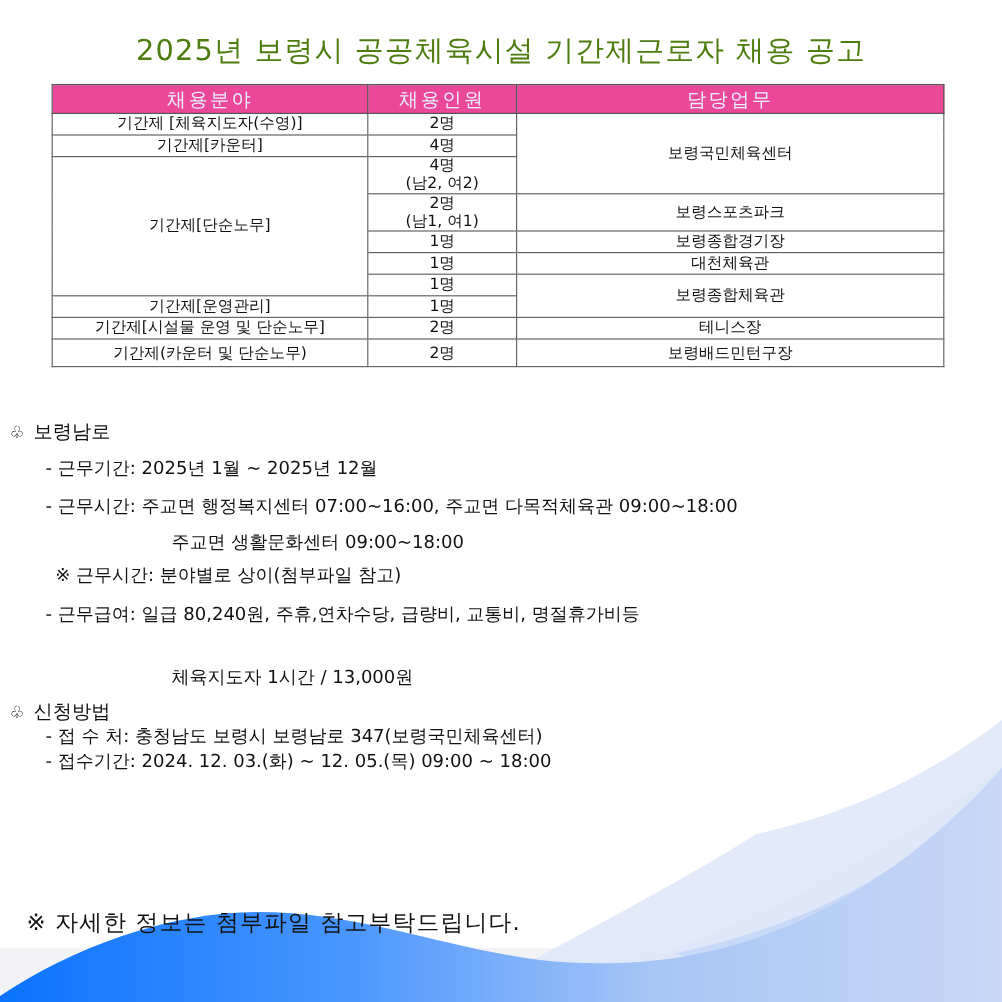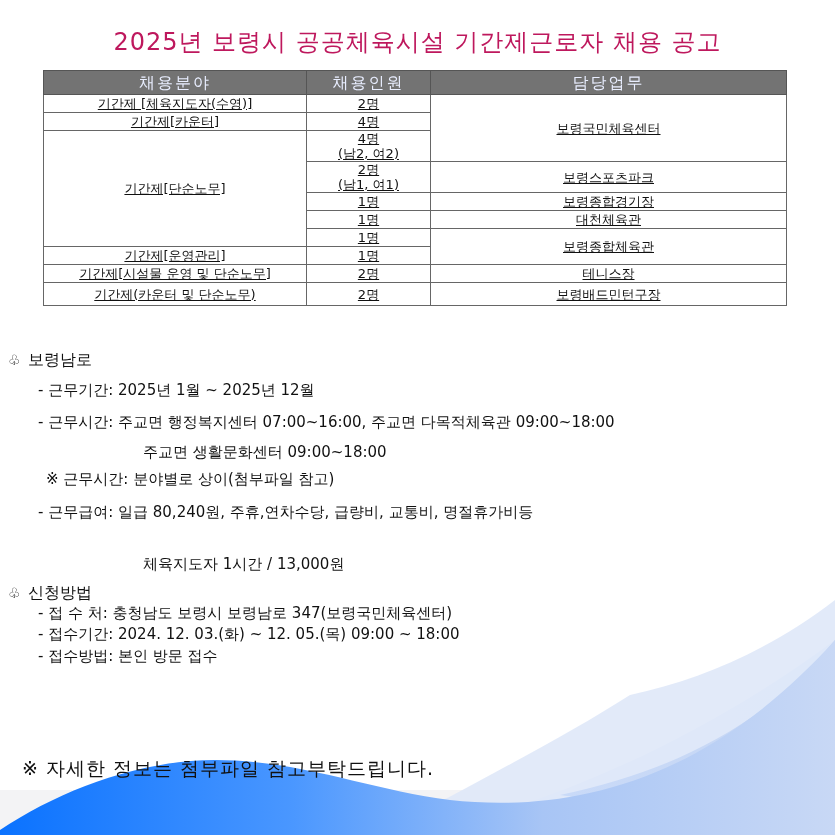--- a/index.html
+++ b/index.html
@@ -5,35 +5,35 @@
     html, body { margin: 0; padding: 0; }
     body {
       width: 835px; height: 835px; overflow: hidden; position: relative;
       background: #ffffff; color: #111;
       font-family: "DejaVu Sans", "Liberation Sans", sans-serif;
     }
     .bg-svg { position: absolute; left: 0; top: 0; width: 835px; height: 835px; z-index: 0; }
     .content { position: absolute; left: 0; top: 0; width: 835px; height: 835px; z-index: 1; }
     .title {
       position: absolute; left: 0; top: 26px; width: 835px; text-align: center;
-      font-size: 24px; letter-spacing: 1px; color: #be185d;
+      font-size: 24px; letter-spacing: 1px; color: #4d7c0f;
     }
     table.recruit {
       position: absolute; left: 43px; top: 70px; width: 743px;
       border-collapse: collapse; table-layout: fixed;
       font-size: 13px; line-height: 15px;
     }
     table.recruit th {
-      background: #737373; color: #e9eeff; font-weight: normal; font-size: 16px;
+      background: #ec4899; color: #e9eeff; font-weight: normal; font-size: 16px;
       height: 23px; padding: 0; border: 1px solid #555;
       letter-spacing: 2px;
     }
     table.recruit td {
       border: 1px solid #666; text-align: center; vertical-align: middle;
-      padding: 0; color: #111; height: 17px; text-decoration: underline;
+      padding: 0; color: #111; height: 17px;
     }
     .col1 { width: 263px; } .col2 { width: 124px; } .col3 { width: 356px; }
     .sec-head { position: absolute; left: 8px; font-size: 16px; }
     .line { position: absolute; white-space: nowrap; font-size: 15px; }
     .icon-clover { display: inline-block; width: 16px; margin-right: 4px; font-size: 14px; }
     .footer-note { position: absolute; left: 22px; top: 708px; font-size: 19px; letter-spacing: 1px; margin-top: 48px; }
   </style>
 </head>
 <body>
 
@@ -138,16 +138,15 @@
   <div class="line" style="left:143px; top:443px">주교면 생활문화센터 09:00~18:00</div>
   <div class="line" style="left:46px; top:470px">※ 근무시간: 분야별로 상이(첨부파일 참고)</div>
   <div class="line" style="left:38px; top:503px">- 근무급여: 일급 80,240원, 주휴,연차수당, 급량비, 교통비, 명절휴가비등</div>
   <div class="line" style="left:143px; top:555px">체육지도자 1시간 / 13,000원</div>
 
   <div class="sec-head" style="top:583px">
     <span class="icon-clover">♧</span><span>신청방법</span>
   </div>
   <div class="line" style="left:38px; top:604px">- 접 수 처: 충청남도 보령시 보령남로 347(보령국민체육센터)</div>
   <div class="line" style="left:38px; top:625px">- 접수기간: 2024. 12. 03.(화) ~ 12. 05.(목) 09:00 ~ 18:00</div>
-  <div class="line" style="left:38px; top:647px">- 접수방법: 본인 방문 접수</div>
 
   <div class="footer-note">※ 자세한 정보는 첨부파일 참고부탁드립니다.</div>
 </div>
 
 </body></html>

